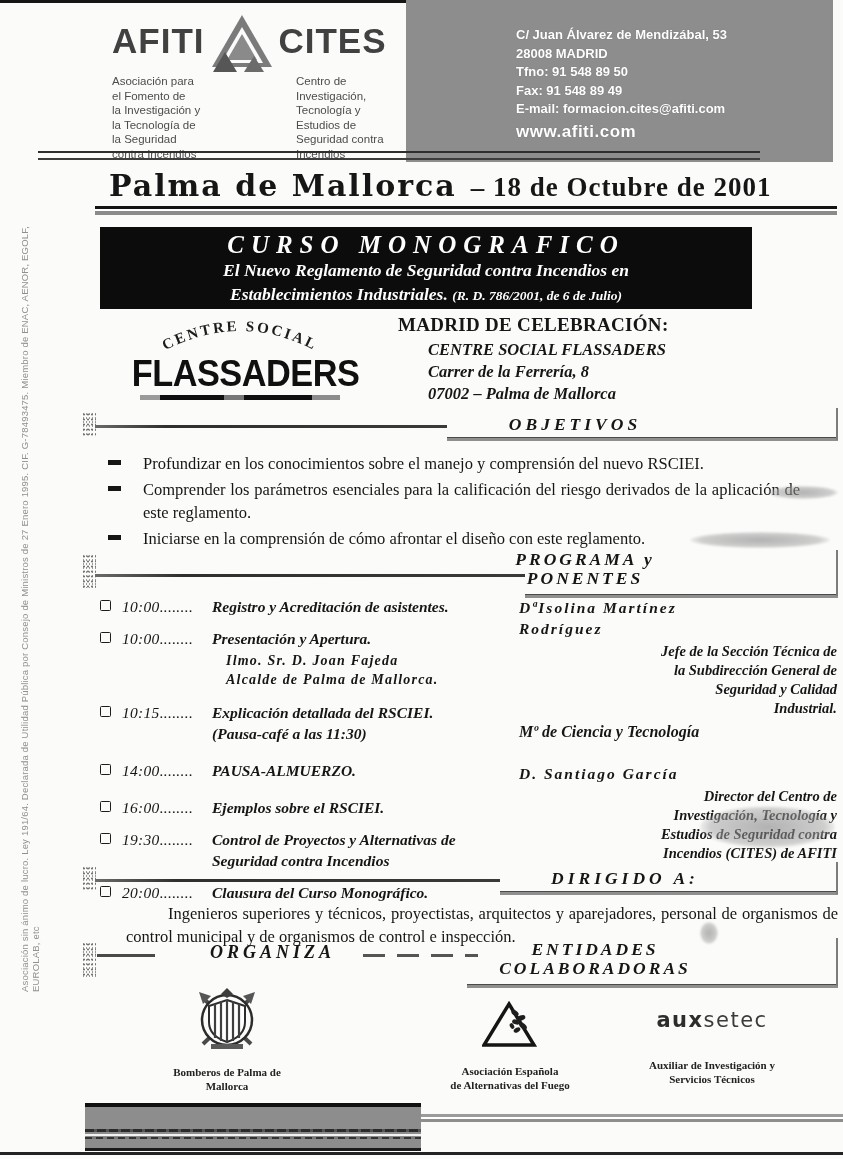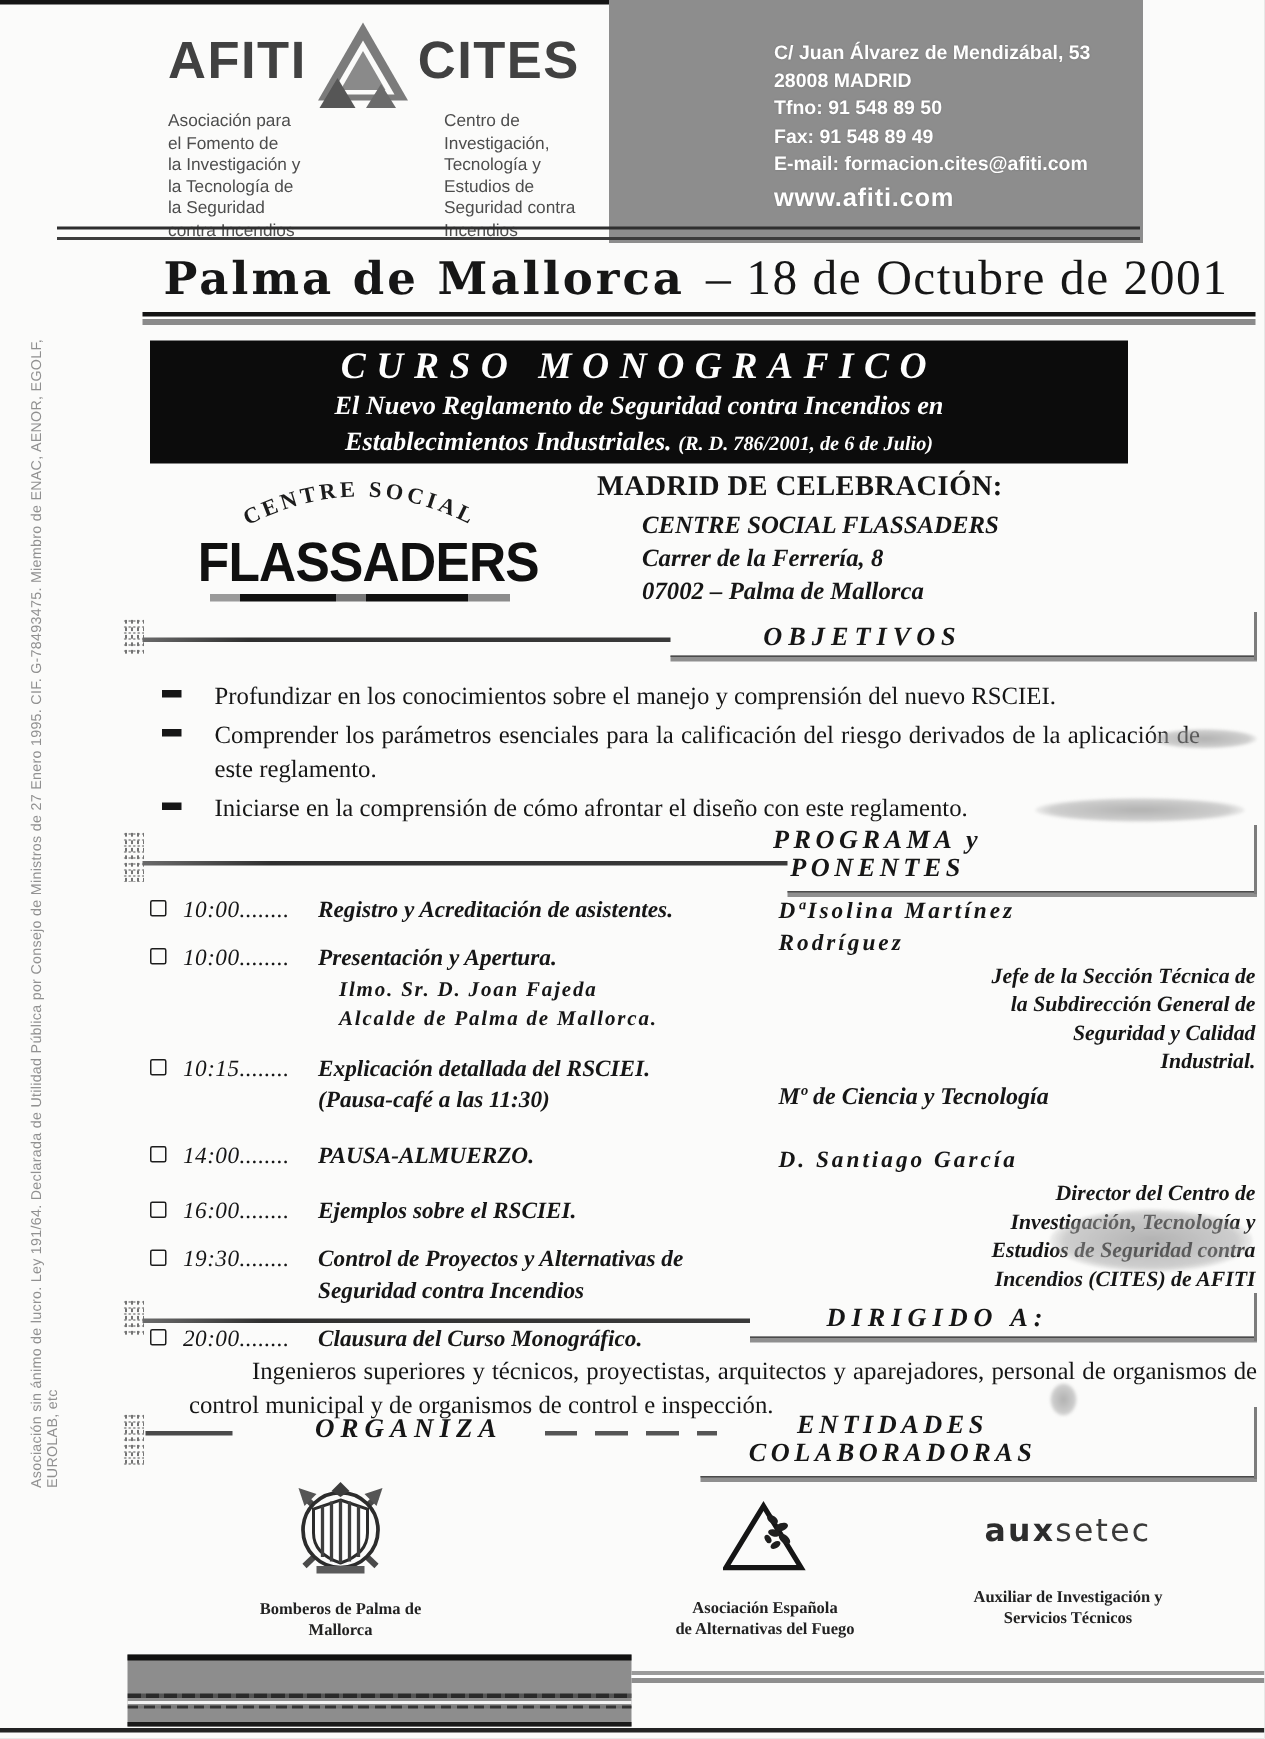--- a/index.html
+++ b/index.html
@@ -3,21 +3,21 @@
 <meta charset="utf-8">
 <style>
   * { margin:0; padding:0; box-sizing:border-box; }
   html,body { background:#d9d9d9; }
   body { font-family:"Liberation Serif", serif; color:#161616; }
   .page { position:relative; width:843px; height:1159px; background:#fbfbfa; margin:0 auto; overflow:hidden; }
   .abs { position:absolute; }
 
   
   .top-edge { left:0; top:0; width:424px; height:3px; background:#151515; }
-  .contact-box { left:406px; top:0; width:356px; height:162px; background:#8d8d8d;
+  .contact-box { left:406px; top:0; width:427px; height:162px; background:#8d8d8d;
                  color:#fff; font-family:"Liberation Sans", sans-serif; font-weight:bold;
                  padding:26px 0 0 110px; font-size:13px; line-height:18.5px; text-shadow:0 0 1px #6a6a6a; }
   .contact-web { font-size:17px; margin-top:4px; letter-spacing:.5px; }
 
   .logo-block { left:112px; top:22px; width:292px; }
   .logo-row { display:flex; align-items:flex-start; }
   .logo-word { font-family:"Liberation Sans", sans-serif; font-weight:bold; font-size:35px;
                color:#414141; letter-spacing:1px; line-height:38px; }
   .logo-tri { width:64px; height:58px; margin:-8px 4px 0 6px; flex:0 0 auto; }
   .logo-desc { display:flex; margin-top:2px; font-family:"Liberation Sans", sans-serif;
@@ -28,21 +28,21 @@
   .side-note { left:19px; top:186px; height:806px; writing-mode:vertical-rl; transform:rotate(180deg);
                font-family:"Liberation Sans", sans-serif; font-size:9.5px; color:#909090; letter-spacing:.2px; }
 
   .double-rule { left:38px; top:151px; width:722px; height:9px;
                  border-top:2.5px solid #2e2e2e; border-bottom:2.5px solid #3c3c3c; }
 
   
   .city-bar { left:95px; top:168px; width:742px; }
   .city-line { white-space:nowrap; padding-left:14px; }
   .city-name { font-family:"DejaVu Serif", serif; font-weight:bold; font-size:30px; letter-spacing:2px; }
-  .city-date { font-family:"Liberation Serif", serif; font-weight:normal; font-size:33px; letter-spacing:1px; padding-left:10px; }
+  .city-date { font-family:"Liberation Serif", serif; font-weight:bold; font-size:27px; letter-spacing:1px; padding-left:10px; }
   .city-underline { margin-top:3px; height:9px; border-top:3.5px solid #141414; background:linear-gradient(#fff 0 2px, #8b8b8b 2px 6px, transparent 6px); }
 
   
   .course-box { left:100px; top:227px; width:652px; height:82px; background:#0c0c0c; color:#fefefe;
                 font-style:italic; text-align:center; padding-top:3px; }
   .course-box .l1 { font-size:25px; font-weight:bold; letter-spacing:7px; line-height:29px; }
   .course-box .l2 { font-size:17.5px; font-weight:bold; line-height:23px; }
   .course-box .l3 { font-size:17.5px; font-weight:bold; line-height:24px; }
   .course-box .l3 small { font-size:13.5px; }
 

